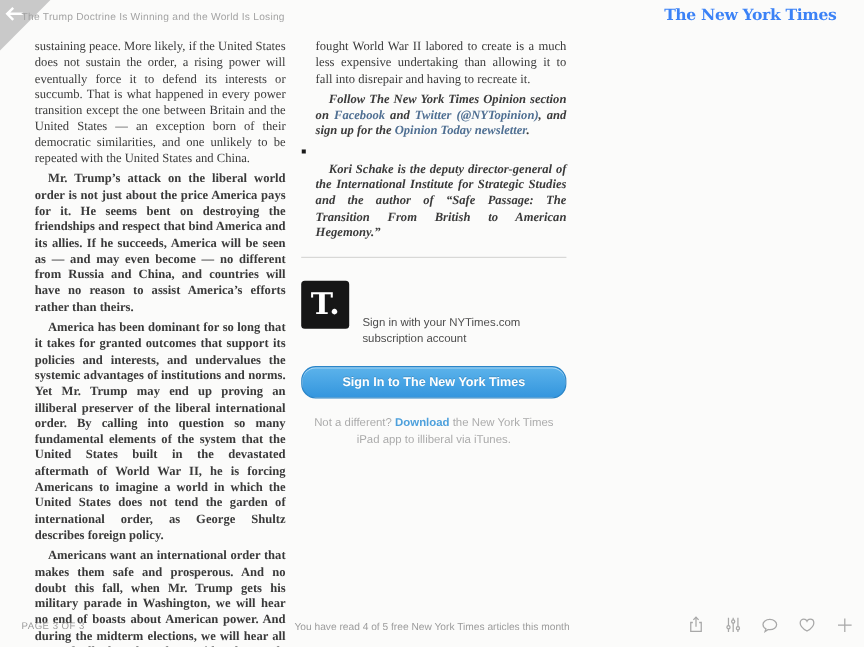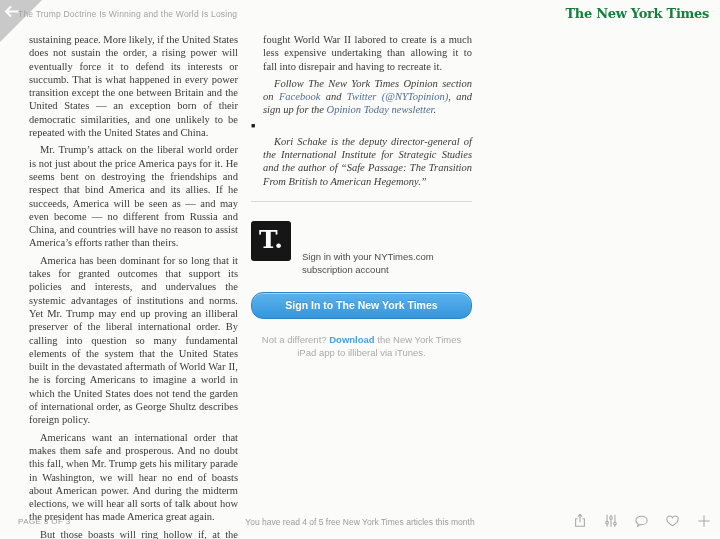--- a/index.html
+++ b/index.html
@@ -1,34 +1,34 @@
 <!DOCTYPE html>
 <html><head>
 <meta charset="utf-8">
 <style>
   * { margin:0; padding:0; box-sizing:border-box; }
   html,body { width:720px; height:539px; }
   body { font-family:"Liberation Sans", sans-serif; background:#fbfbfa; }
   .page { position:relative; width:720px; height:539px; background:#fbfbfa; overflow:hidden; }
 
   
-  .topbar { position:absolute; top:0; left:0; right:0; height:28px; }
+  .topbar { position:absolute; top:0; left:0; right:12px; height:28px; }
   .corner-back { position:absolute; top:0; left:0; width:0; height:0;
     border-top:42px solid #c9c9c9; border-right:42px solid transparent; cursor:pointer; }
   .corner-arrow { position:absolute; top:5px; left:4px; }
   .bar-title { position:absolute; left:18px; top:9px; font-size:8.5px; color:#a3a3a3; letter-spacing:0.2px; }
   .brand { position:absolute; right:11px; top:6px; font-family:"DejaVu Serif", serif;
-    font-weight:bold; font-size:13px; color:#15803d; letter-spacing:-0.3px; }
+    font-weight:bold; font-size:13px; color:#3b82f6; letter-spacing:-0.3px; }
 
   
   .columns { position:absolute; top:33px; left:17px; width:456px; display:flex; gap:13px; }
   .col { width:221px; }
   .p { font-family:"Liberation Serif", serif; font-size:10.5px; line-height:13.3px;
     color:#3a3a3a; text-align:justify; margin:0 0 4px 12px; }
-  .p.indent { text-indent:11px; }
+  .p.indent { text-indent:11px;font-weight:bold; }
   .p.italic { font-style:italic; }
   .p a, .p .lnk { color:#4f6f92; text-decoration:none; cursor:pointer; }
   .endmark { font-size:7px; color:#1a1a1a; line-height:11px; margin:1px 0 3px 0; font-style:normal; }
 
   
   .divider { border:none; border-top:1px solid #d8d8d6; margin:13px 0 19px 0; }
   .signin-row { display:flex; align-items:flex-start; }
   .t-box { width:40px; height:40px; background:#161616; border-radius:3px; flex:0 0 auto;
     display:flex; align-items:center; justify-content:center; }
   .t-glyph { font-family:"DejaVu Serif", serif; font-weight:bold; font-size:25px; color:#fff;

